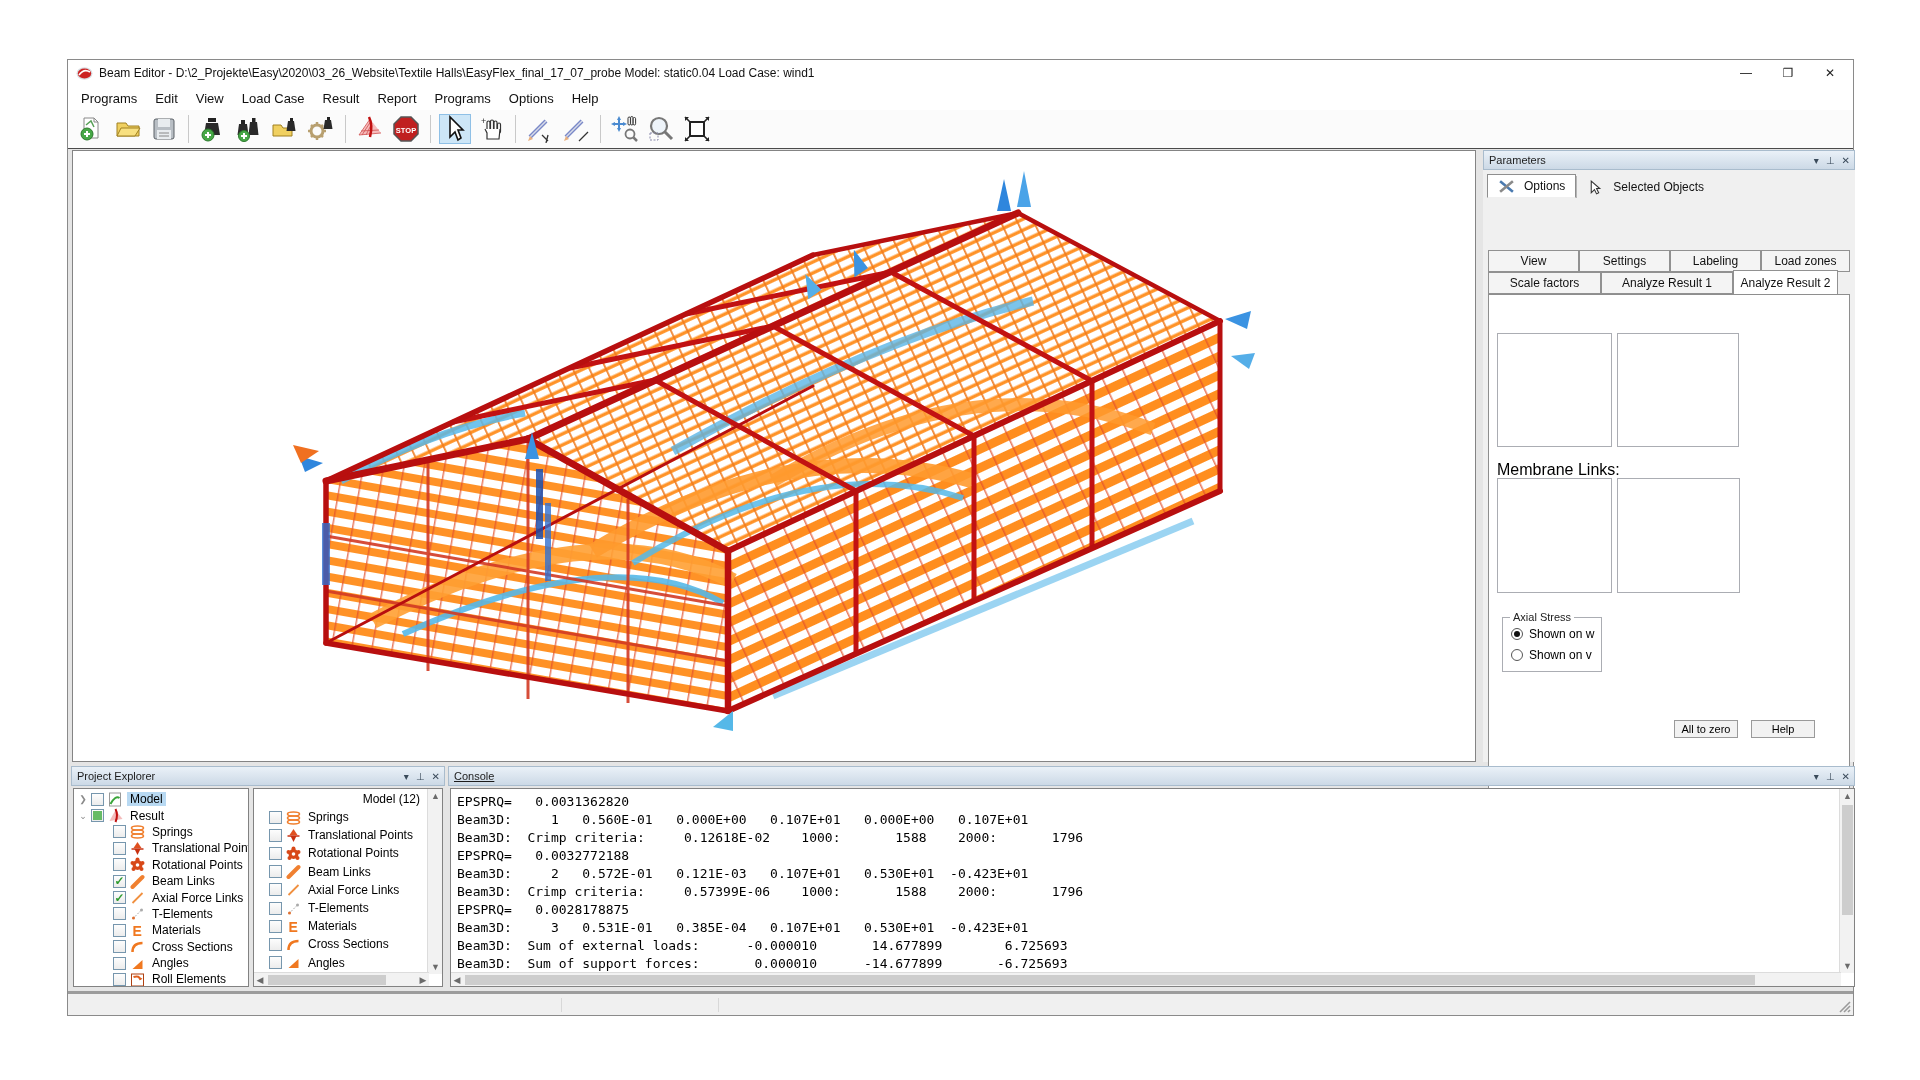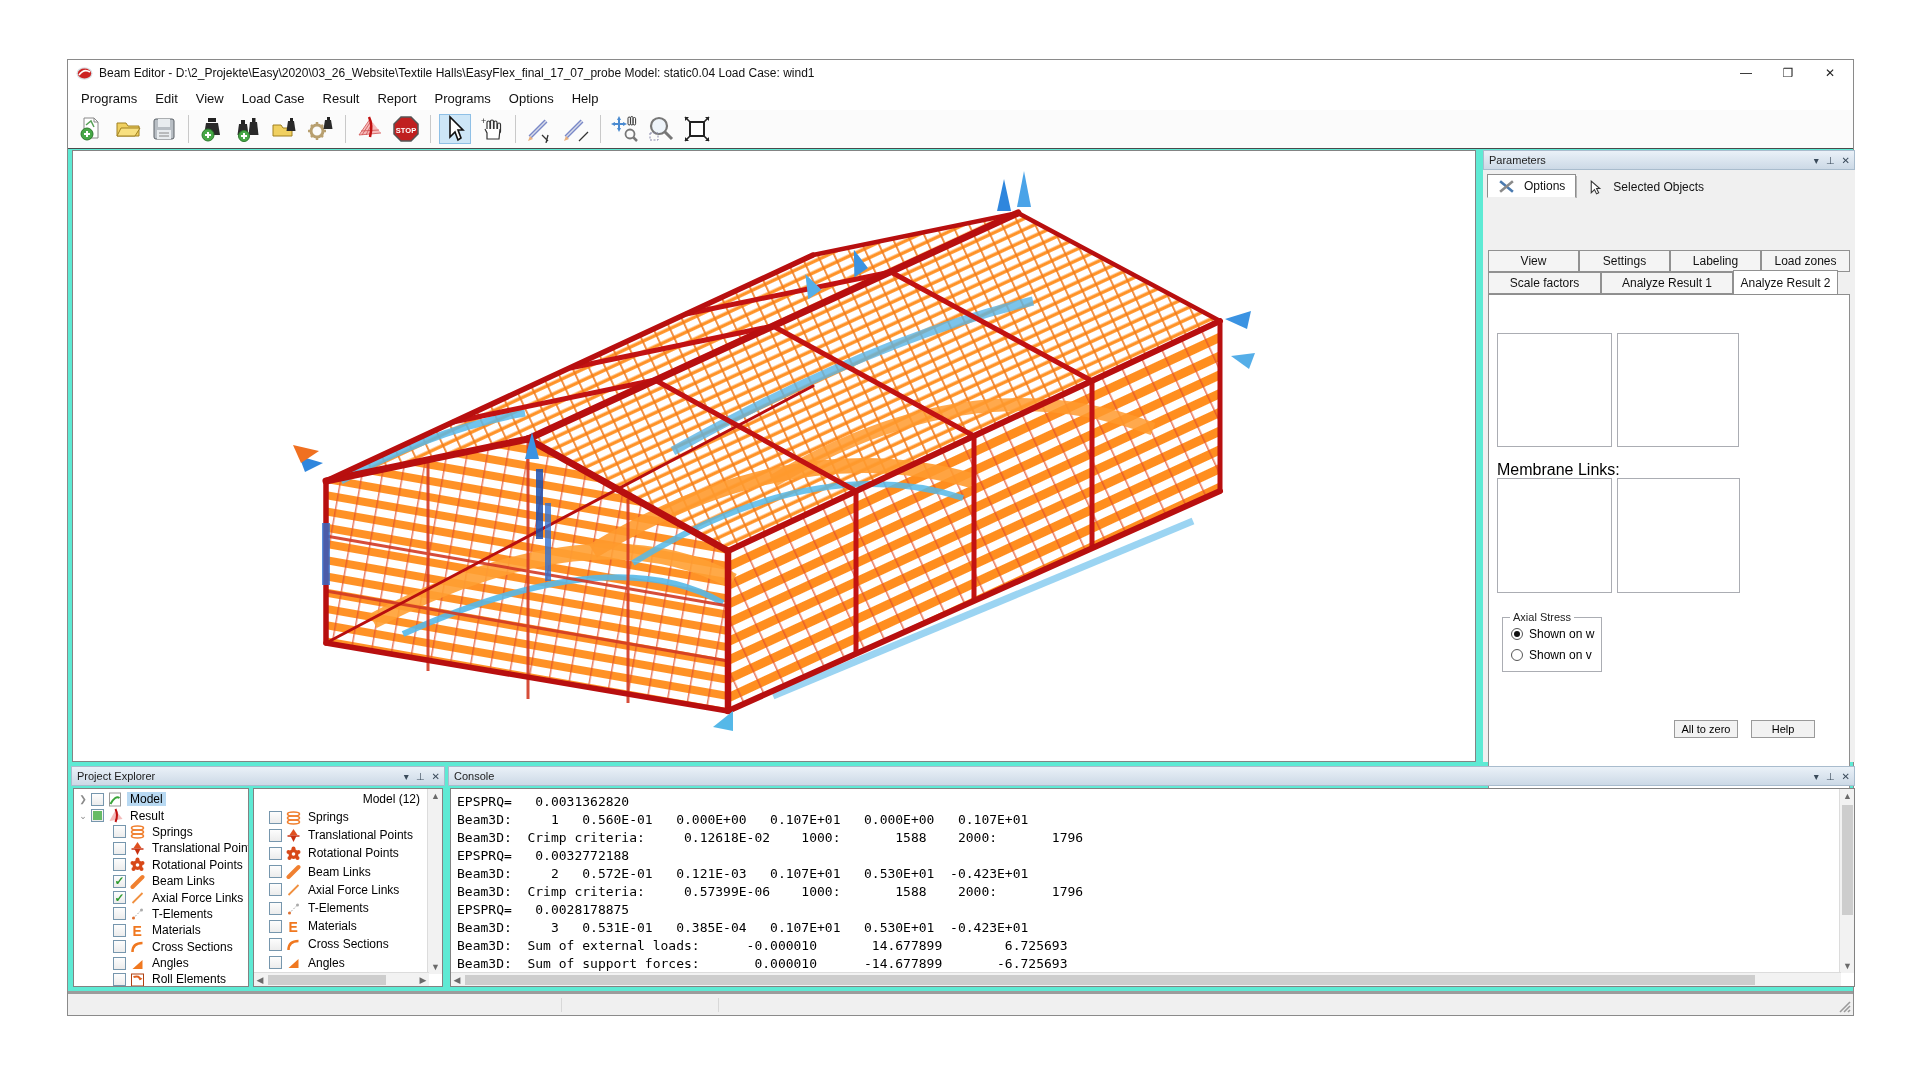--- a/index.html
+++ b/index.html
@@ -1,18 +1,18 @@
 <!DOCTYPE html>
 <html><head>
 <meta charset="utf-8">
 <style>
   * { margin:0; padding:0; box-sizing:border-box; }
   html,body { width:1920px; height:1080px; background:#ffffff; font-family:"Liberation Sans",sans-serif; overflow:hidden; }
   .abs { position:absolute; }
-  #app-window { position:absolute; left:67px; top:59px; width:1787px; height:957px; background:#5eead4; border:1px solid #8a8a8a; }
+  #app-window { position:absolute; left:67px; top:59px; width:1787px; height:957px; background:#e5e5e5; border:1px solid #8a8a8a; }
 
   
   #titlebar { position:absolute; left:0; top:0; width:100%; height:26px; background:#ffffff; display:flex; align-items:center; }
   #titlebar .title-text { font-size:12px; color:#111; margin-left:6px; white-space:nowrap; }
   #app-icon { width:17px; height:17px; margin-left:8px; }
   .win-ctrls { position:absolute; right:2px; top:0; height:26px; display:flex; }
   .win-ctrl { width:42px; height:26px; display:flex; align-items:center; justify-content:center; font-size:12px; color:#222; }
 
   
   #menubar { position:absolute; left:0; top:26px; width:100%; height:24px; background:#ffffff; display:flex; align-items:center; padding-left:4px; }
@@ -666,21 +666,21 @@
       </div>
       <div class="scroll-h" style="left:0;bottom:0;width:175px;">
         <span class="sc-arrow" style="left:0;width:12px;">◀</span>
         <span class="sc-arrow" style="right:0;width:12px;">▶</span>
         <div class="sc-thumb" style="left:14px;top:2px;height:10px;width:118px;"></div>
       </div>
     </div>
   </div>
 
   <div class="abs" style="left:380px;top:706px;width:1407px;height:221px;">
-    <div class="dock-titlebar" style="left:0;top:0;width:1407px;">
+    <div class="dock-titlebar" style="left:0;top:0;width:1407px;text-decoration:underline;">
       <span>Console</span>
       <div class="dock-btns">
         <span class="dock-btn">▾</span>
         <span class="dock-btn">⊥</span>
         <span class="dock-btn">✕</span>
       </div>
     </div>
     <div class="pane" style="left:2px;top:22px;width:1405px;height:199px;overflow:hidden;">
       <div id="console-text" style="height:178px;overflow:hidden;">EPSPRQ=   0.0031362820
 Beam3D:     1   0.560E-01   0.000E+00   0.107E+01   0.000E+00   0.107E+01

